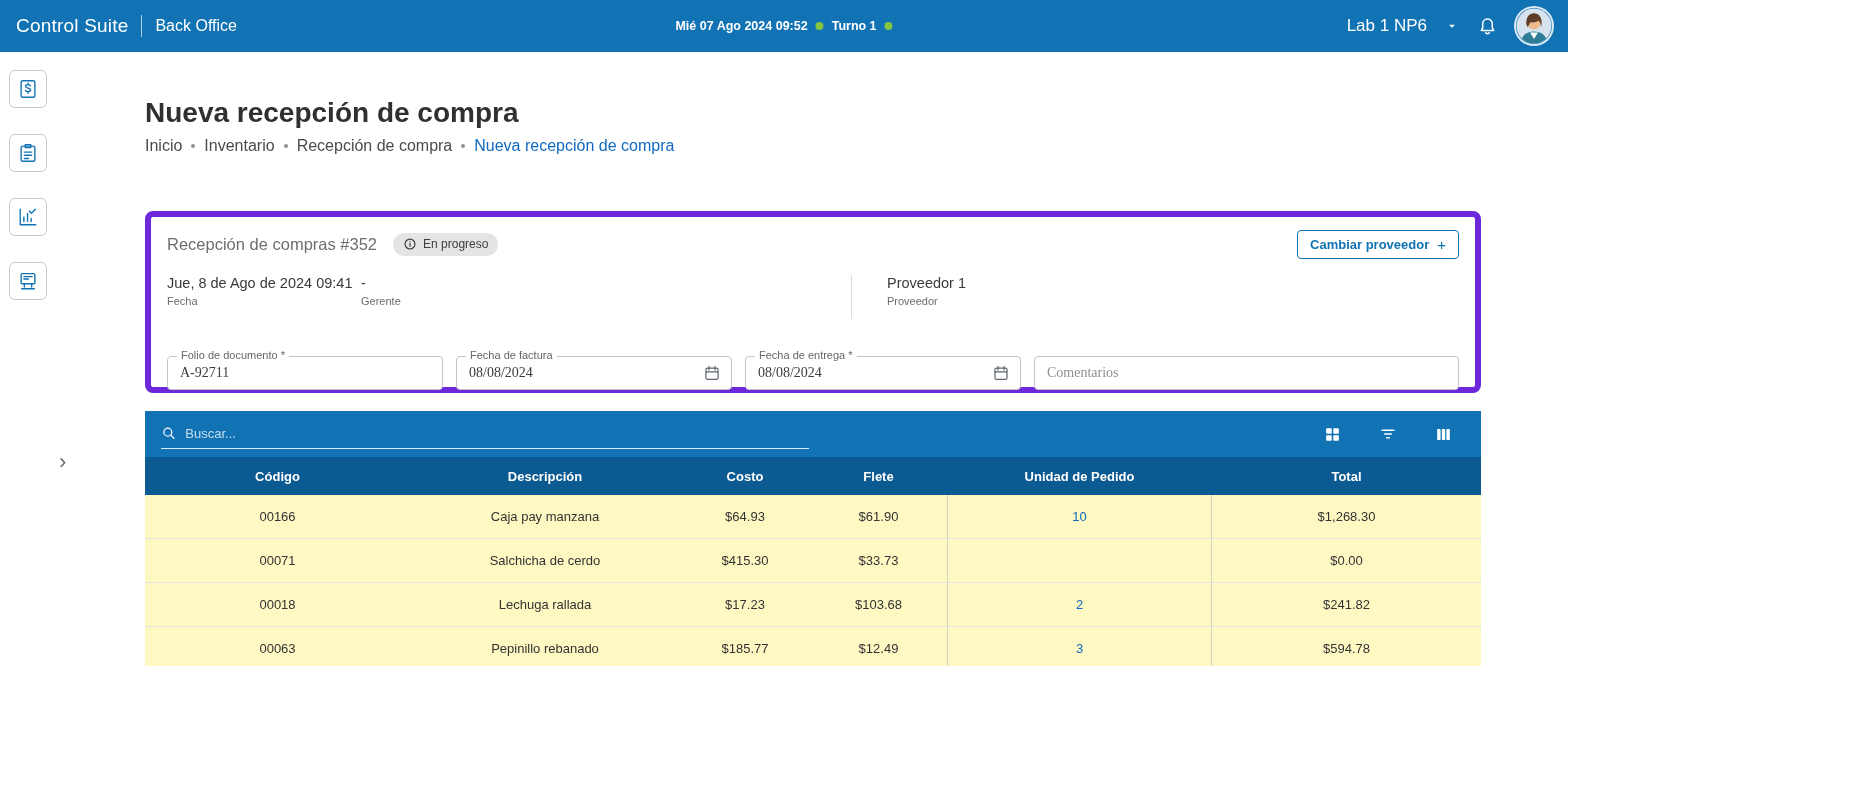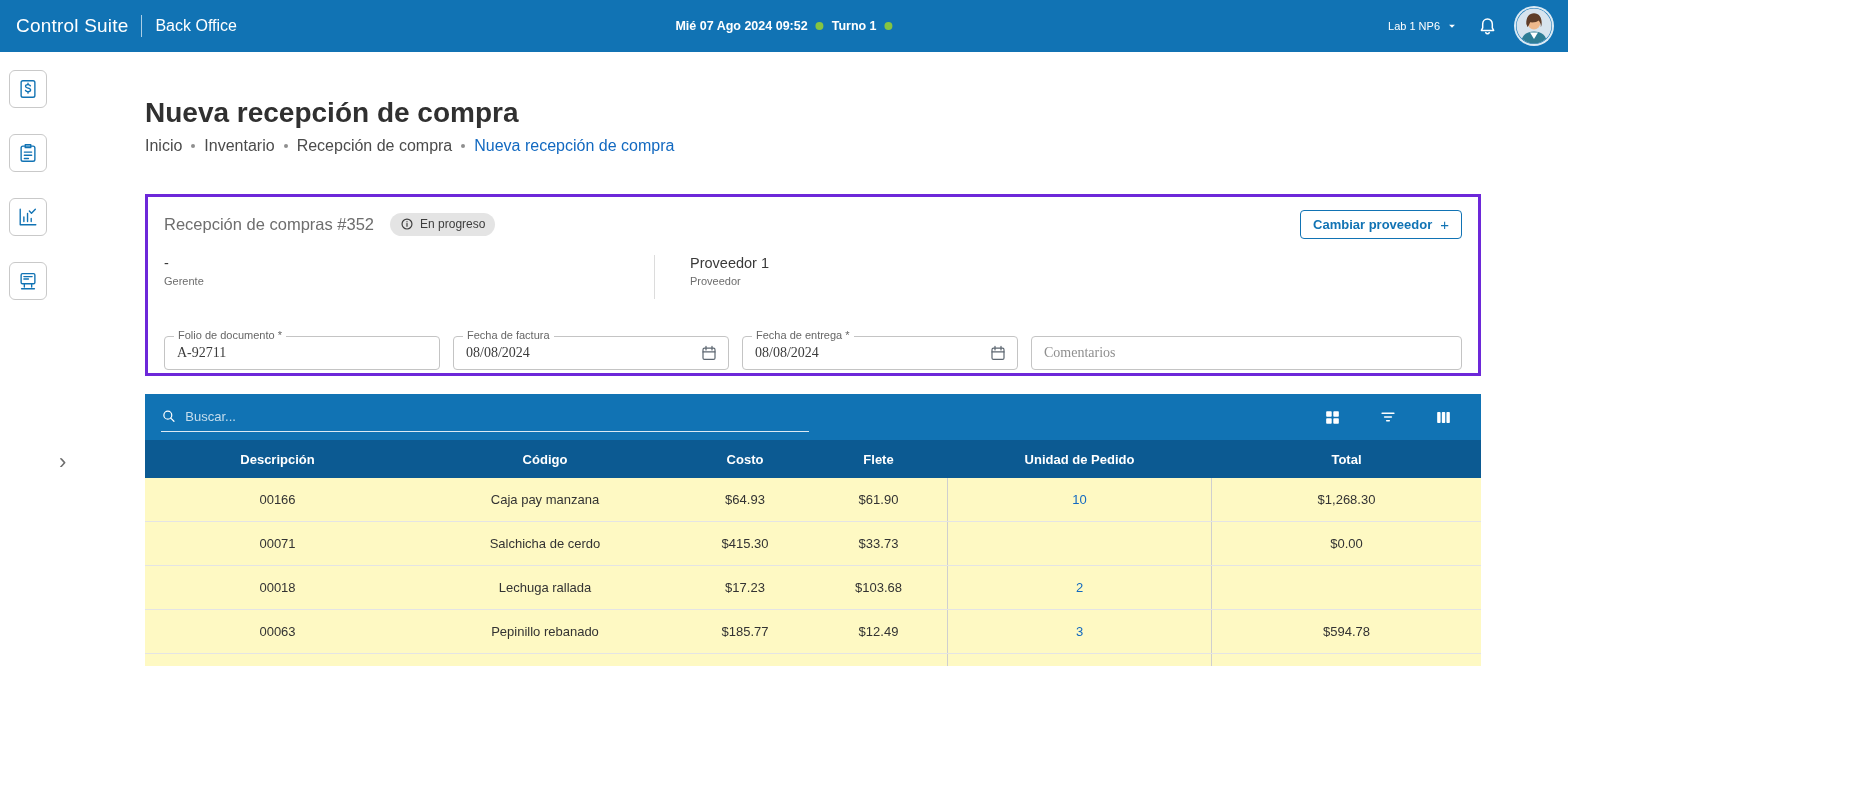--- a/index.html
+++ b/index.html
@@ -20,21 +20,21 @@
   .brand { font-size: 19px; font-weight: 400; letter-spacing: .2px; }
   .brand-sep { width: 1px; height: 22px; background: rgba(255,255,255,.65); }
   .module { font-size: 16px; font-weight: 400; }
   .clock-group {
     position: absolute; left: 50%; top: 50%; transform: translate(-50%,-50%);
     display: flex; align-items: center; gap: 8px; font-size: 12.5px; font-weight: 700;
     white-space: nowrap;
   }
   .gdot { width: 8px; height: 8px; border-radius: 50%; background: #85c441; display: inline-block; }
   .right-group { margin-left: auto; display: flex; align-items: center; gap: 18px; }
-  .location { display: flex; align-items: center; gap: 5px; font-size: 11px; cursor: pointer; }
+  .location { display: flex; align-items: center; gap: 18px; font-size: 17px; cursor: pointer; }
   .iconbtn { background: none; border: none; cursor: pointer; display: flex; align-items: center; padding: 0; }
   .avatar { width: 36px; height: 36px; border-radius: 50%; overflow: hidden; cursor: pointer; box-shadow: 0 0 0 2px rgba(255,255,255,.85); }
 
   
   .under { position: relative; display: flex; height: 614px; }
   .sidebar { width: 56px; padding-top: 18px; display: flex; flex-direction: column; align-items: center; gap: 26px; }
   .sbtn {
     width: 38px; height: 38px; border: 1px solid #c9c9c9; border-radius: 6px; background: #fff;
     display: flex; align-items: center; justify-content: center; cursor: pointer;
   }
@@ -44,21 +44,21 @@
   }
 
   .main { flex: 1; padding: 44px 87px 0 89px; }
   h1.title { font-size: 28px; line-height: 34px; font-weight: 600; color: #303030; }
   .breadcrumb { margin-top: 7px; display: flex; align-items: center; gap: 9px; font-size: 16px; }
   .crumb { color: #4b4b4b; text-decoration: none; cursor: pointer; }
   .crumb.current { color: #1269c0; }
   .bsep { width: 4px; height: 4px; border-radius: 50%; background: #8f8f8f; }
 
   
-  .card { margin-top: 39px; height: 182px; border: 3px solid #6d28d9; border-radius: 0; padding: 12px 16px 18px; background: #fff; }
+  .card { margin-top: 56px; height: 182px; border: 6px solid #6d28d9; border-radius: 8px; padding: 12px 16px 18px; background: #fff; }
   .card-head { display: flex; align-items: center; height: 30px; }
   .card-title { font-size: 16.5px; color: #6e6e6e; }
   .badge {
     margin-left: 16px; display: inline-flex; align-items: center; gap: 6px;
     background: #e4e4e4; border-radius: 12px; height: 23px; padding: 0 10px;
     font-size: 12px; color: #3d3d3d;
   }
   .cp-btn {
     margin-left: auto; display: inline-flex; align-items: center; gap: 8px;
     border: 1px solid #1173b4; color: #1173b4; background: #fff; border-radius: 4px;
@@ -212,20 +212,24 @@
               </svg>
               <span>En progreso</span>
             </span>
             <button class="cp-btn">
               <span>Cambiar proveedor</span>
               <span class="cp-plus">+</span>
             </button>
           </div>
 
           <div class="info-row">
+            <div class="info-item i1">
+              <div class="val">Jue, 8 de Ago de 2024 09:41</div>
+              <div class="lbl">Fecha</div>
+            </div>
             <div class="info-item i2">
               <div class="val">-</div>
               <div class="lbl">Gerente</div>
             </div>
             <div class="vdiv"></div>
             <div class="info-item i3">
               <div class="val">Proveedor 1</div>
               <div class="lbl">Proveedor</div>
             </div>
           </div>
@@ -288,22 +292,22 @@
                 <svg width="19" height="19" viewBox="0 0 24 24" fill="#fff">
                   <rect x="4" y="5" width="4.3" height="14" rx="1"></rect>
                     <rect x="9.9" y="5" width="4.3" height="14" rx="1"></rect>
                     <rect x="15.7" y="5" width="4.3" height="14" rx="1"></rect>
                 </svg>
               </button>
             </div>
           </div>
 
           <div class="ghead">
+            <div class="th">Código</div>
             <div class="th">Descripción</div>
-            <div class="th">Código</div>
             <div class="th">Costo</div>
             <div class="th">Flete</div>
             <div class="th">Unidad de Pedido</div>
             <div class="th">Total</div>
           </div>
 
           <div class="grow">
             <div class="td">00166</div>
             <div class="td">Caja pay manzana</div>
             <div class="td">$64.93</div>
@@ -318,20 +322,21 @@
             <div class="td">$33.73</div>
             <div class="td unit"></div>
             <div class="td">$0.00</div>
           </div>
           <div class="grow">
             <div class="td">00018</div>
             <div class="td">Lechuga rallada</div>
             <div class="td">$17.23</div>
             <div class="td">$103.68</div>
             <div class="td unit">2</div>
+            <div class="td">$241.82</div>
           </div>
           <div class="grow">
             <div class="td">00063</div>
             <div class="td">Pepinillo rebanado</div>
             <div class="td">$185.77</div>
             <div class="td">$12.49</div>
             <div class="td unit">3</div>
             <div class="td">$594.78</div>
           </div>
 

